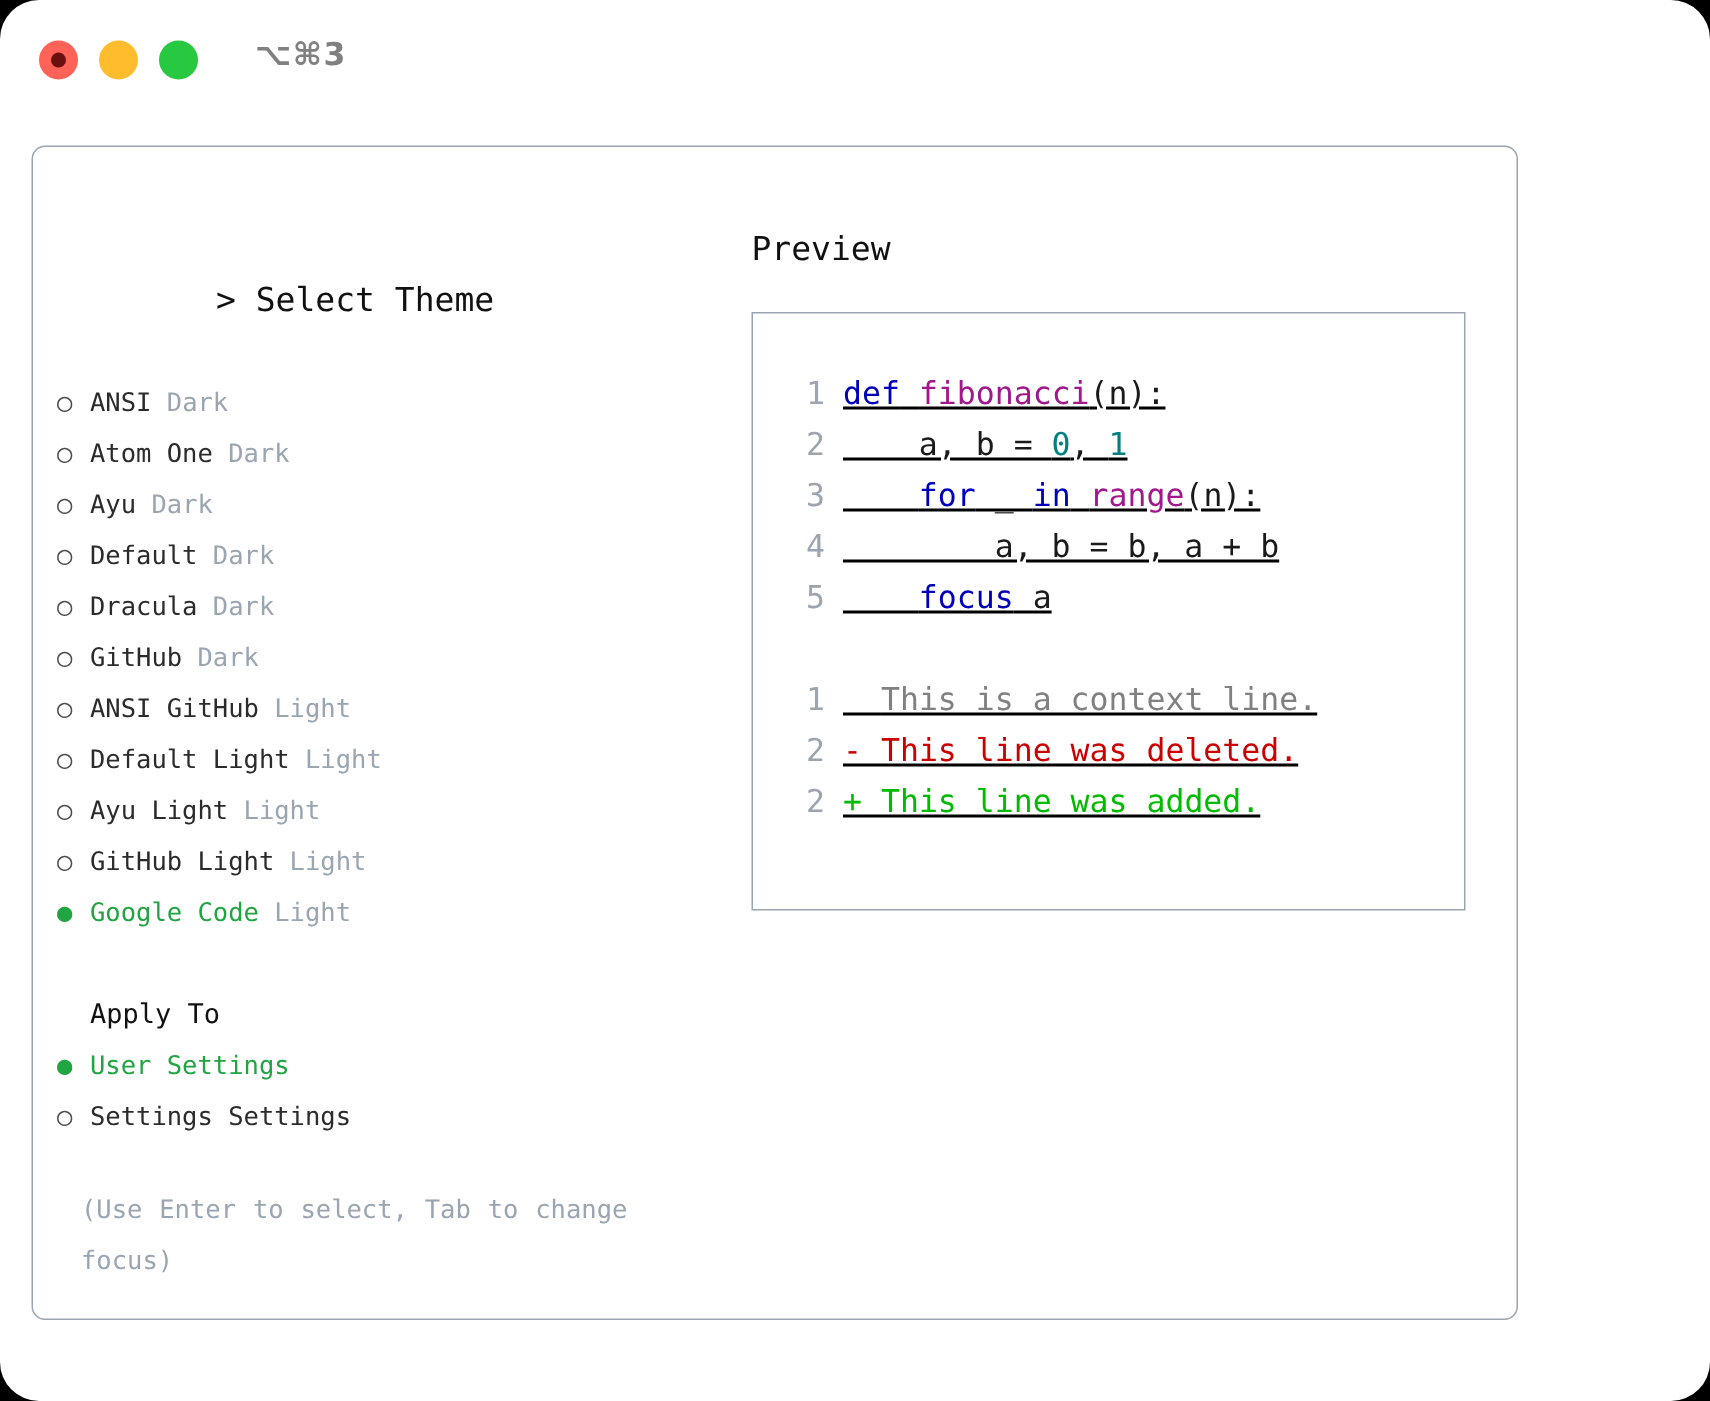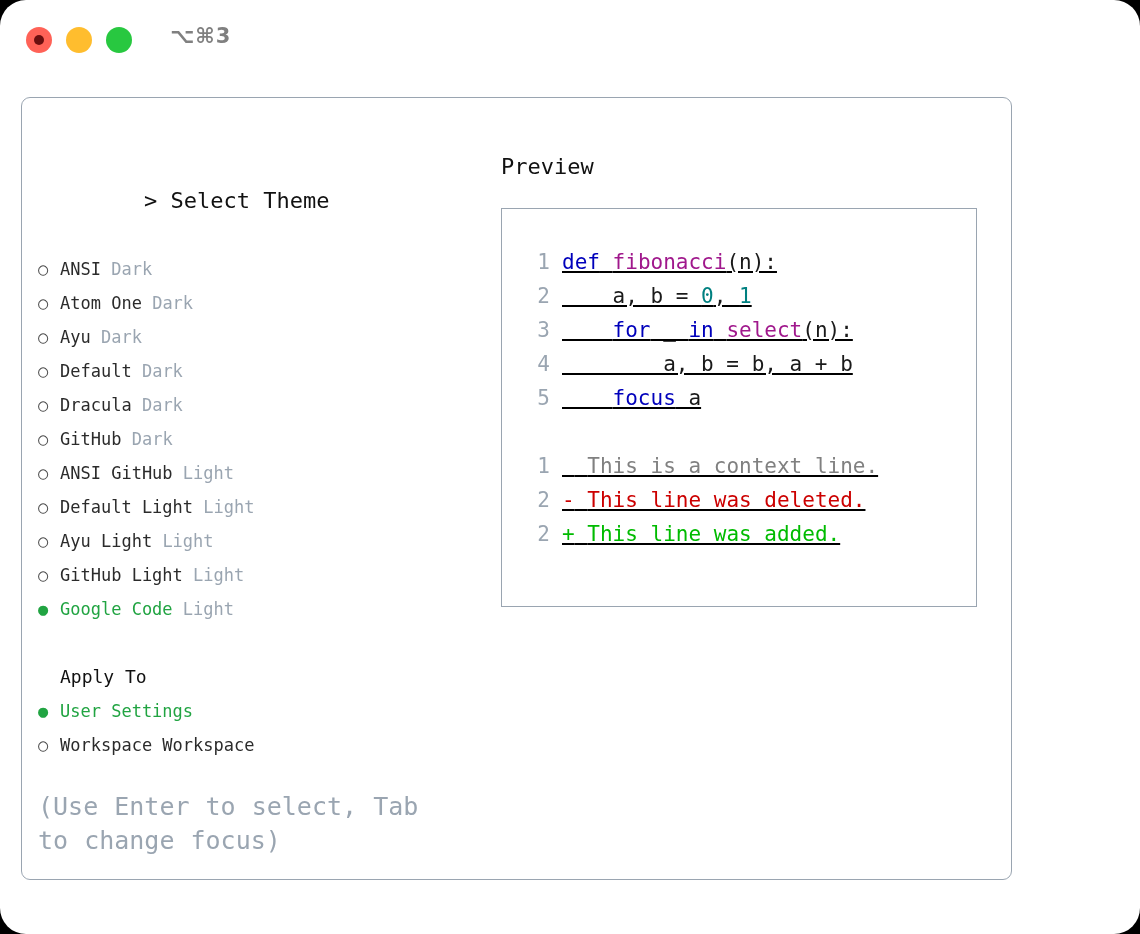--- a/index.html
+++ b/index.html
@@ -118,25 +118,26 @@
   .section-title {
     font-size: 18px;
     line-height: 34px;
     color: #111111;
     white-space: pre;
     padding-left: 22px;
   }
 
   .hint {
     margin-top: 28px;
-    font-size: 25px;
+    font-size: 17px;
     line-height: 34px;
     color: #9aa5b1;
     width: 400px;
     word-spacing: 1px;
+    margin-left: 16px;
   }
 
   
   .preview-title {
     font-size: 22px;
     color: #111111;
     line-height: 34px;
     white-space: pre;
   }
   .preview-box {
@@ -206,34 +207,34 @@
           <div class="opt"><span class="marker">○</span><span class="opt-name">GitHub Light</span><span> </span><span class="opt-variant">Light</span></div>
           <div class="opt selected"><span class="marker">●</span><span class="opt-name">Google Code</span><span> </span><span class="opt-variant">Light</span></div>
         </div>
 
       <div class="section-gap"></div>
 
       <div class="section-title">Apply To</div>
 
       <div id="apply-options">
           <div class="opt selected"><span class="marker">●</span><span class="opt-name">User Settings</span></div>
-          <div class="opt"><span class="marker">○</span><span class="opt-name">Workspace Workspace</span></div>
+          <div class="opt"><span class="marker">○</span><span class="opt-name">Settings Settings</span></div>
         </div>
 
       <div class="hint">(Use Enter to select, Tab to change focus)</div>
     </div>
 
     <div class="col-right">
       <div class="preview-title">Preview</div>
 
       <div class="preview-box">
         <div id="code-block">
             <div class="code-line"><span class="ln">1</span><span class="kw">def</span><span class="pl"> </span><span class="fn">fibonacci</span><span class="pl">(n):</span></div>
             <div class="code-line"><span class="ln">2</span><span class="pl">    a, b = </span><span class="num">0</span><span class="pl">, </span><span class="num">1</span></div>
-            <div class="code-line"><span class="ln">3</span><span class="pl">    </span><span class="kw">for</span><span class="pl"> _ </span><span class="kw">in</span><span class="pl"> </span><span class="fn">select</span><span class="pl">(n):</span></div>
+            <div class="code-line"><span class="ln">3</span><span class="pl">    </span><span class="kw">for</span><span class="pl"> _ </span><span class="kw">in</span><span class="pl"> </span><span class="fn">range</span><span class="pl">(n):</span></div>
             <div class="code-line"><span class="ln">4</span><span class="pl">        a, b = b, a + b</span></div>
             <div class="code-line"><span class="ln">5</span><span class="pl">    </span><span class="kw">focus</span><span class="pl"> a</span></div>
           </div>
         <div class="diff-gap"></div>
         <div id="diff-block">
             <div class="code-line"><span class="ln">1</span><span class="d-ctx"> </span><span> </span><span class="d-ctx">This is a context line.</span></div>
             <div class="code-line"><span class="ln">2</span><span class="d-del">-</span><span> </span><span class="d-del">This line was deleted.</span></div>
             <div class="code-line"><span class="ln">2</span><span class="d-add">+</span><span> </span><span class="d-add">This line was added.</span></div>
           </div>
       </div>

